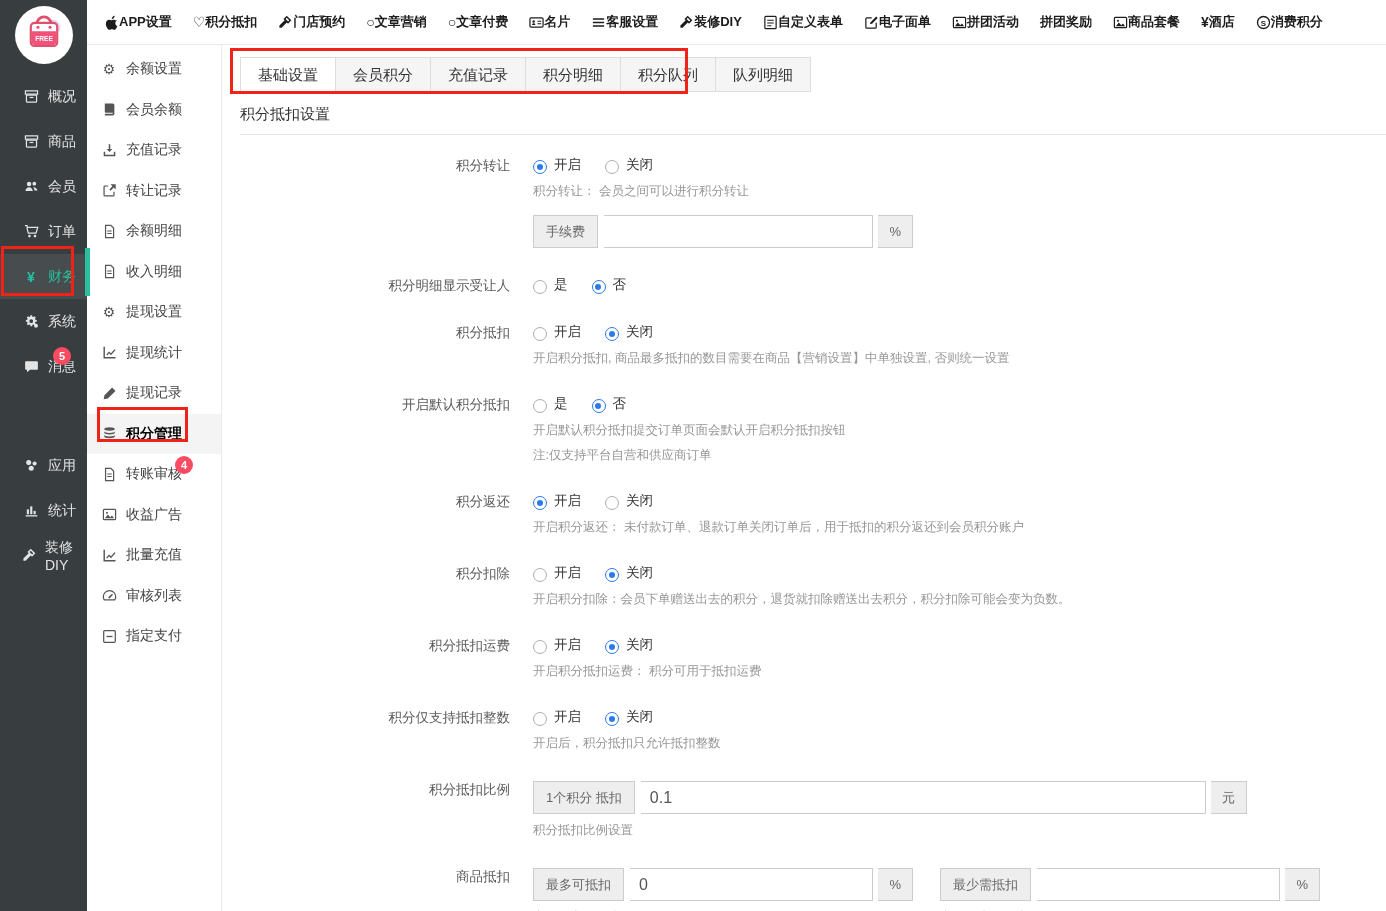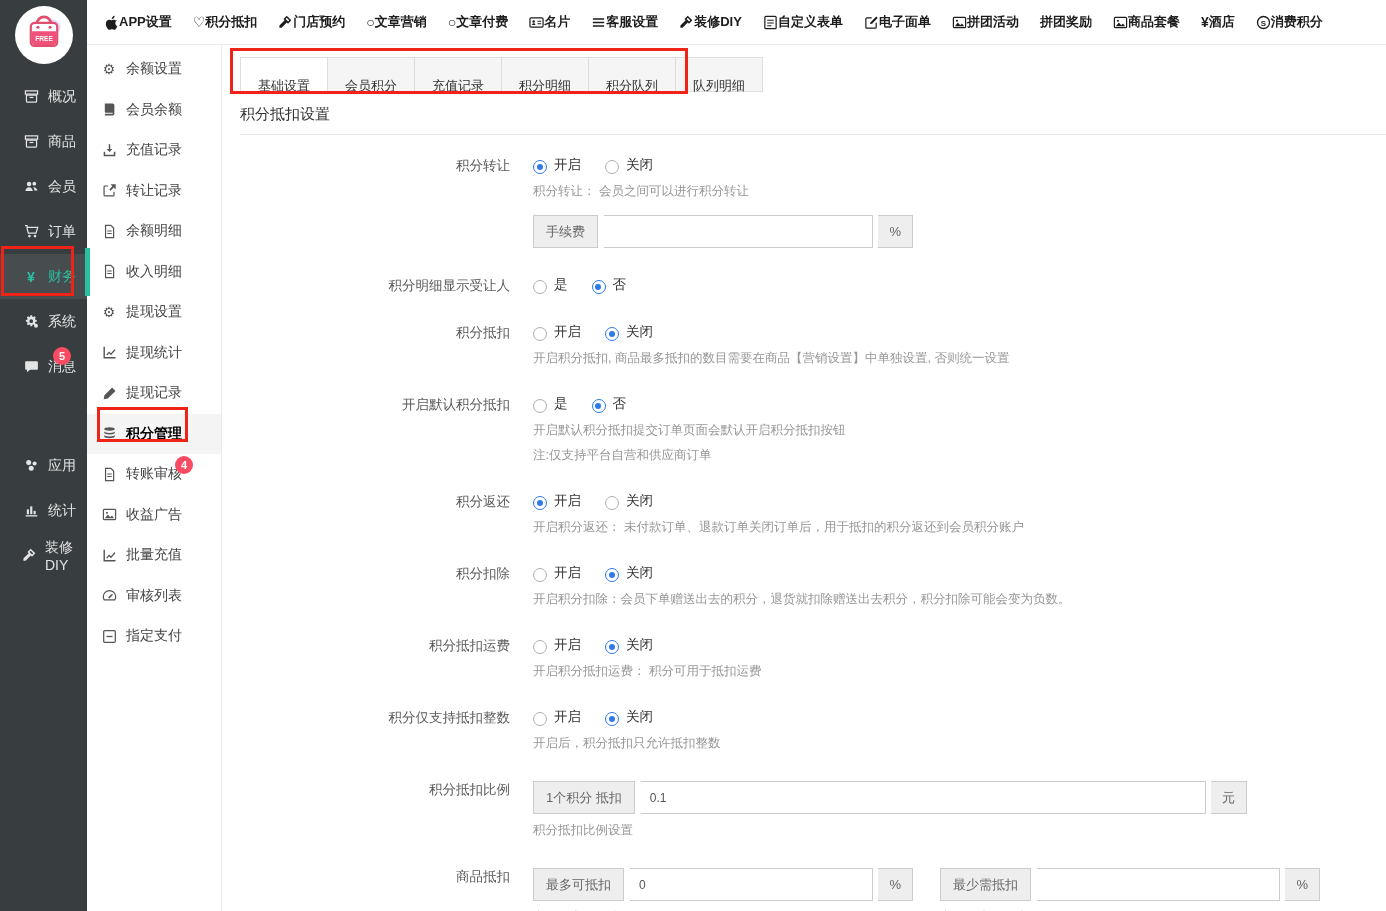--- a/index.html
+++ b/index.html
@@ -34,22 +34,22 @@
   .sub-sidebar { width:135px; border-right:1px solid #eaeaea; background:#fff; flex-shrink:0; padding-top:4px; }
   .sitem { height:40.5px; display:flex; align-items:center; gap:9px; padding-left:14px;
     font-size:14px; color:#444; cursor:pointer; position:relative; }
   .sitem .ic { width:16px; display:flex; justify-content:center; color:#555; }
   .sitem.active { background:#f4f4f4; color:#000; font-weight:bold; }
   .sbadge { position:absolute; left:88px; top:2px; }
 
   
   .content { flex:1; padding:0 0 0 18px; position:relative; min-width:0; }
   .tabs { display:flex; margin-top:12px; }
-  .tab { height:35px; line-height:33px; padding:11px 17px; background:#f5f5f5; border:1px solid #ddd;
-    margin-left:-1px; font-size:13px; color:#333; cursor:pointer; }
+  .tab { height:35px; line-height:33px; padding:0 17px; background:#f5f5f5; border:1px solid #ddd;
+    margin-left:-1px; font-size:15px; color:#333; cursor:pointer; }
   .tab:first-child { margin-left:0; }
   .tab.active { background:#fff; border-bottom-color:#fff; }
   .page-title { margin-top:13px; font-size:15px; font-weight:400; color:#333; }
   .divider { border-bottom:1px solid #e7e7e7; margin-top:10px; }
 
   form { margin-top:20px; }
   .form-row { display:flex; margin-bottom:27px; }
   .form-label { width:270px; flex-shrink:0; text-align:right; font-size:13.5px; color:#5a5a5a; padding-top:2px; }
   .form-control { margin-left:23px; flex:1; min-width:0; }
   .radio-line { display:flex; align-items:center; gap:24px; height:20px; }
@@ -60,21 +60,21 @@
   .radio.checked::after { content:""; position:absolute; left:2.5px; top:2.5px; width:6px; height:6px;
     border-radius:50%; background:#2e79e8; }
   .desc { font-size:12.5px; color:#979797; margin-top:8px; line-height:17px; }
   .groups-line { display:flex; gap:27px; margin-top:15px; }
   .igroup-wrap .desc { margin-top:8px; }
   .igroup { display:flex; height:33px;gap:6px; }
   .ig-pre, .ig-suf { background:#eee; border:1px solid #ccc; color:#666; font-size:13px;
     display:flex; align-items:center; padding:0 12px; white-space:nowrap; }
   .ig-suf { border-left:none; padding:0 11px; }
   .ig-input { flex:1; min-width:0; border:1px solid #ccc; border-left:none; border-right:1px solid #ccc;
-    margin-right:-1px; font-size:12px; color:#555; padding:0 9px; outline:none;
+    margin-right:-1px; font-size:16px; color:#555; padding:0 9px; outline:none;
     font-family:"Liberation Sans","DejaVu Sans",sans-serif; }
 
   
   .anno { position:absolute; border:3px solid #ef2318; z-index:50; pointer-events:none; }
   .anno-finance { left:1px; top:246px; width:73px; height:50px; }
   .anno-tabs { left:230px; top:48px; width:458px; height:46px; }
   .anno-points { left:97px; top:407px; width:91px; height:35px; }
   .active-bar { position:absolute; left:85px; top:248px; width:5px; height:48px; background:#28c0a0; z-index:40; }
 
   .uicon { font-size:14px; line-height:1; }

